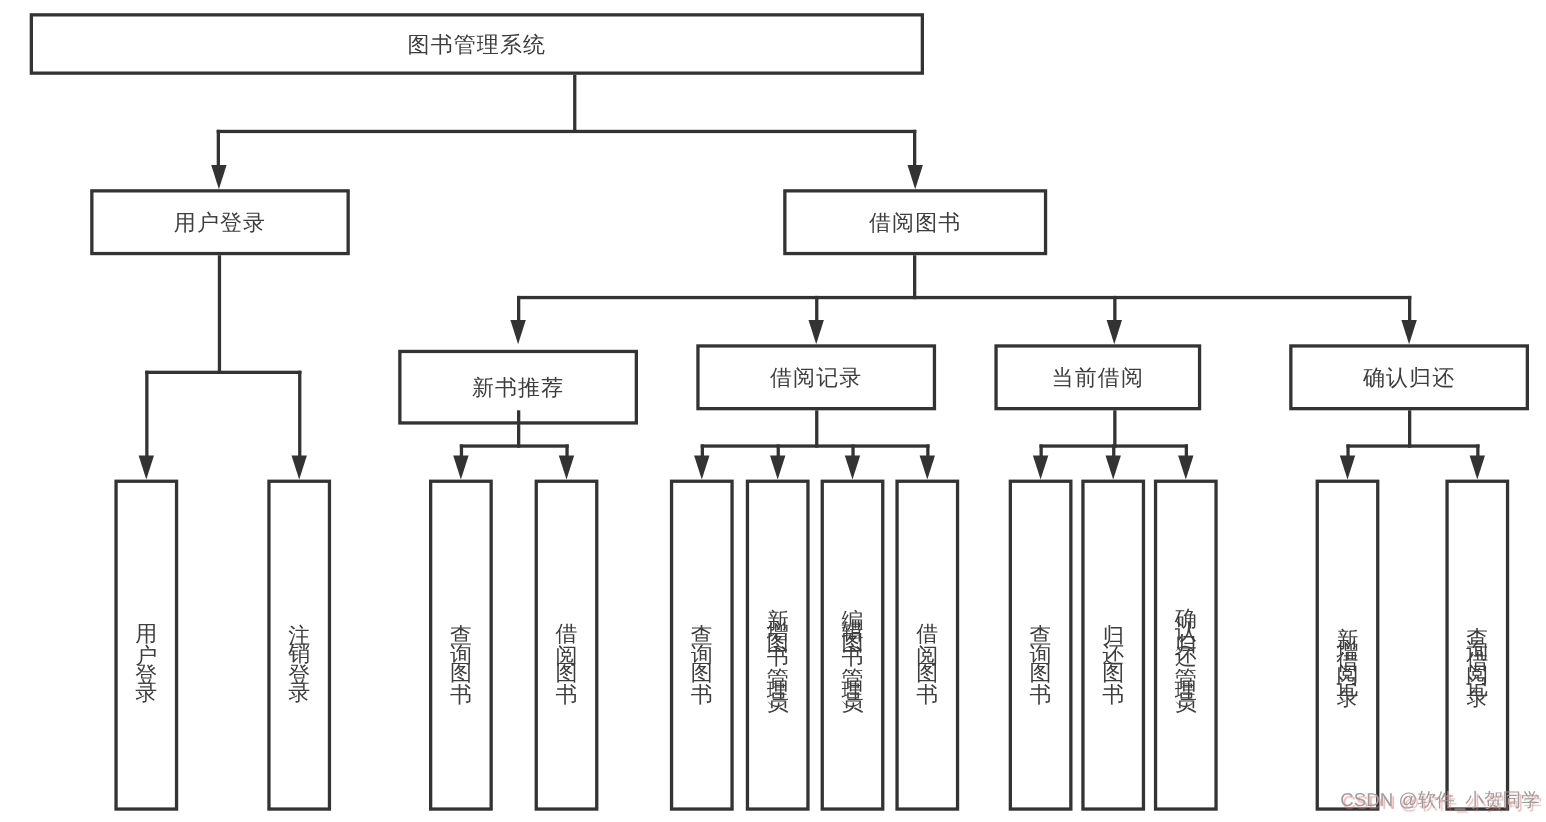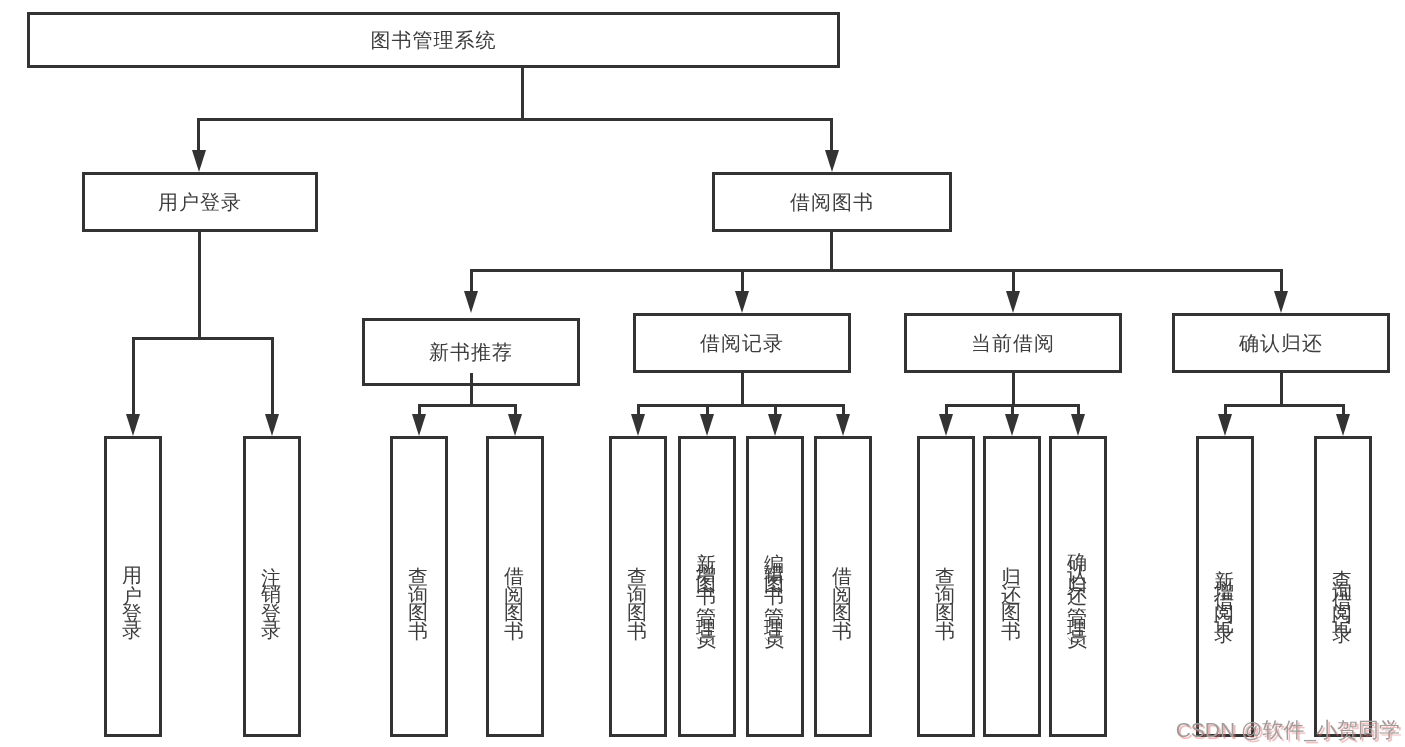--- a/index.html
+++ b/index.html
@@ -20,21 +20,21 @@
   .vtext.long { letter-spacing:11px; }
   .hline { position:absolute; height:3px; background:#333333; }
   .vline { position:absolute; width:3px; background:#333333; }
   .arrow {
     position:absolute; width:0; height:0;
     border-left:7px solid transparent; border-right:7px solid transparent;
     border-top:22px solid #333333;
   }
   .watermark {
     position:absolute; right:5px; top:716px;
-    font-size:21px; color:#9d9d9d;
+    font-size:17px; color:#9d9d9d;
     text-shadow:2px 2px 1px rgba(225,110,110,0.55);
     white-space:nowrap;
   }
 </style>
 </head>
 <body>
 
 <div class="canvas">
 
   <div class="box" style="left:27px;top:12px;width:813px;height:56px">
@@ -72,21 +72,21 @@
   <div class="arrow" style="left:1006px;top:291px"></div>
   <div class="vline" style="left:1280px;top:269px;height:26px"></div>
   <div class="arrow" style="left:1274px;top:291px"></div>
 
   <div class="box" style="left:362px;top:318px;width:218px;height:68px">
     <span>新书推荐</span>
   </div>
   <div class="box" style="left:633px;top:313px;width:218px;height:60px">
     <span>借阅记录</span>
   </div>
-  <div class="box" style="left:904px;top:313px;width:218px;height:60px">
+  <div class="box" style="left:904px;top:313px;width:188px;height:60px">
     <span>当前借阅</span>
   </div>
   <div class="box" style="left:1172px;top:313px;width:218px;height:60px">
     <span>确认归还</span>
   </div>
 
   <div class="vline" style="left:470px;top:373px;height:34px"></div>
   <div class="hline" style="left:418px;top:404px;width:99px"></div>
   <div class="vline" style="left:418px;top:404px;height:12px"></div>
   <div class="arrow" style="left:412px;top:414px"></div>

